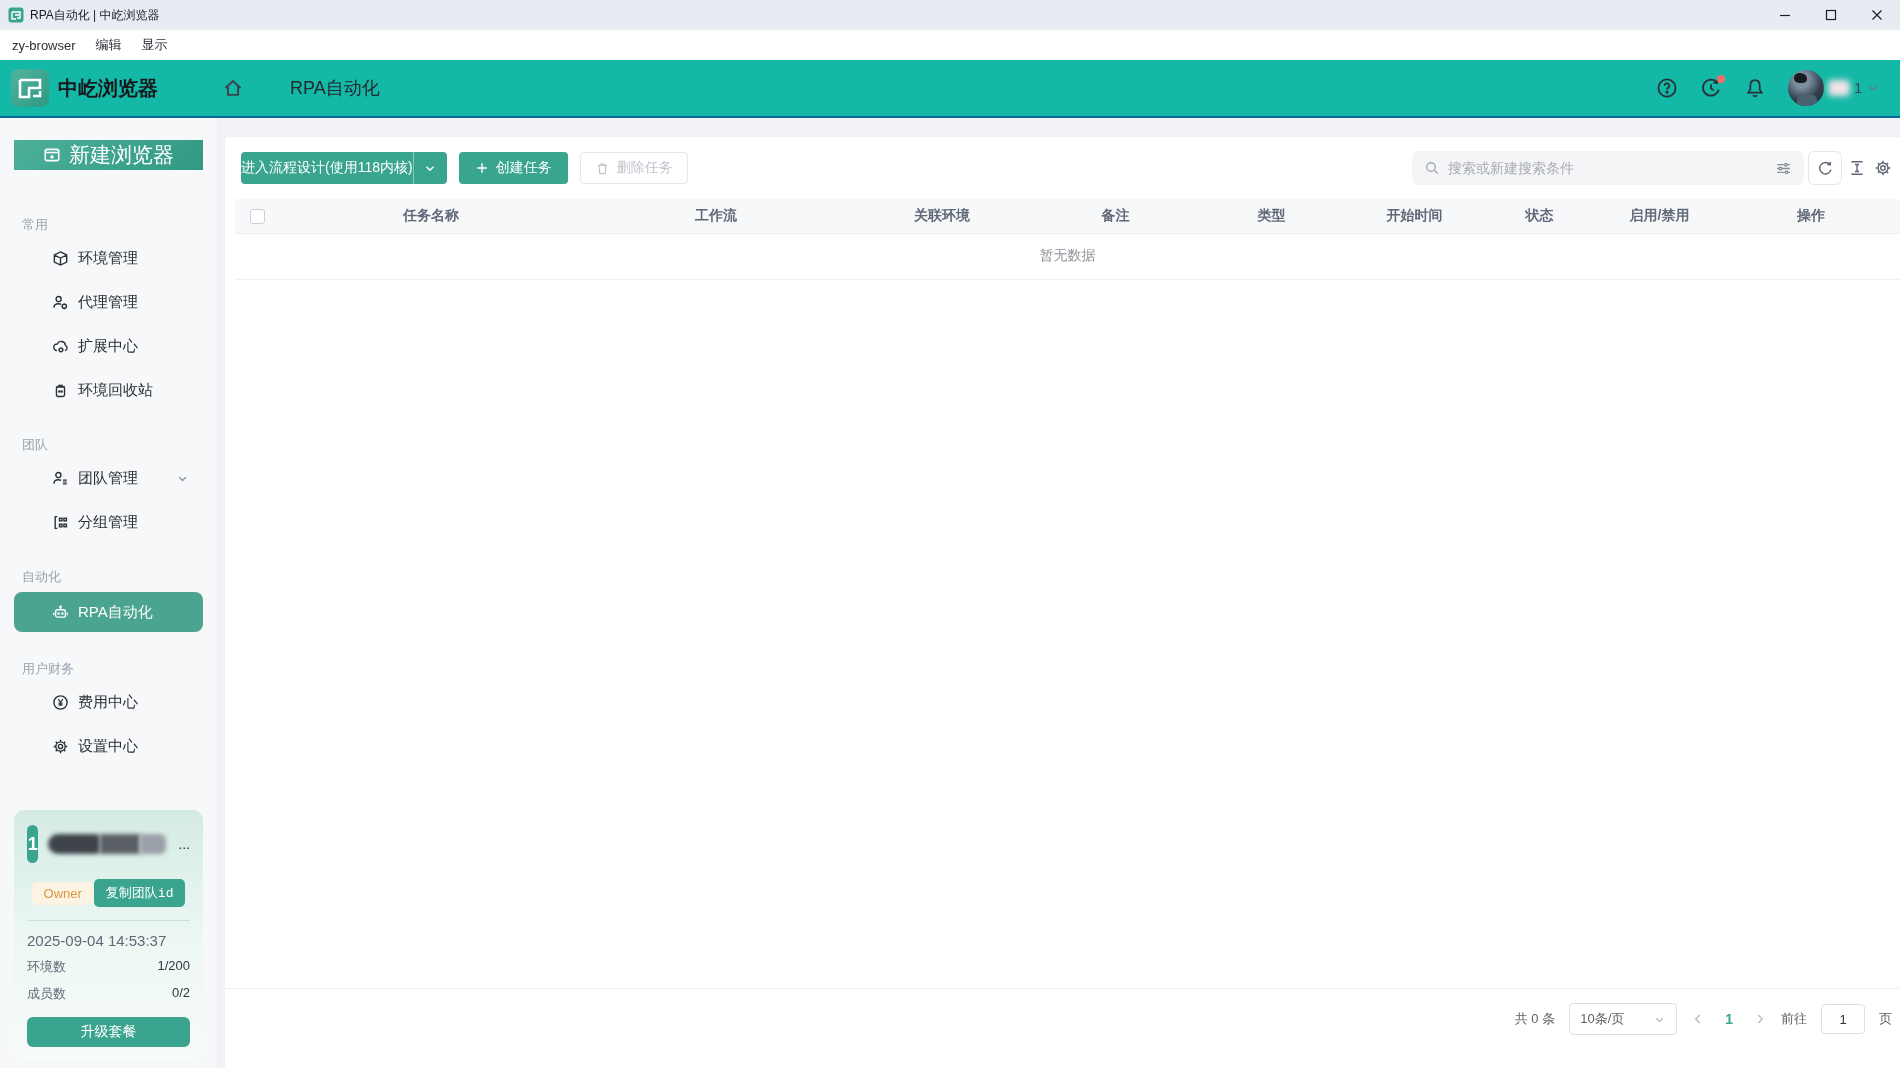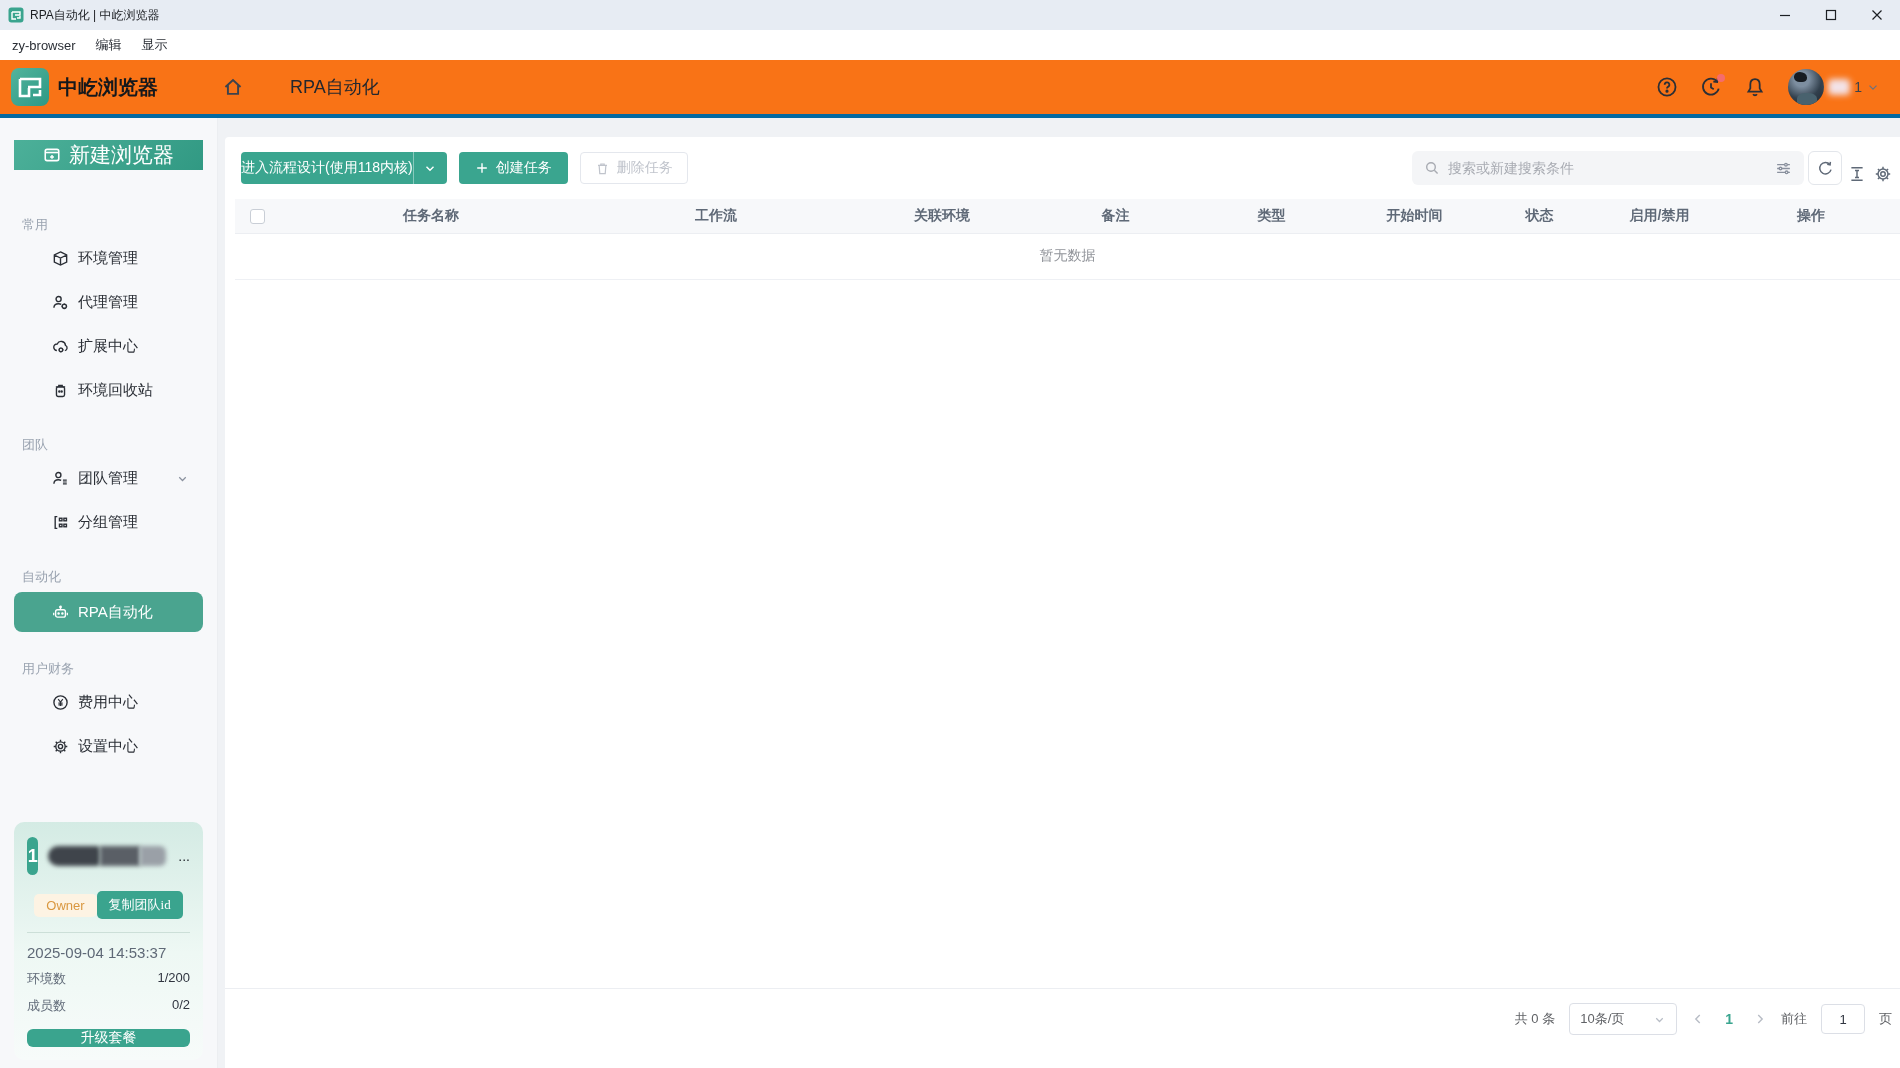--- a/index.html
+++ b/index.html
@@ -14,21 +14,21 @@
   .win-btn { width:46px; height:26px; display:flex; align-items:center; justify-content:center; cursor:default; }
   .win-btn svg { stroke:#1c1f23; }
 
   
   .menubar { height:30px; background:#fff; display:flex; align-items:center;
     padding-left:8px; font-size:13px; color:#2b2f36; }
   .menubar span { padding:0 10px; }
   .menubar span:first-child { padding-left:4px; }
 
   
-  .appheader { height:58px; background:#f97316; border-bottom:4px solid #0369a1;
+  .appheader { height:58px; background:#14b8a6; border-bottom:2px solid #0369a1;
     display:flex; align-items:center; padding:0 20px 0 10px; }
   .brand-wrap { display:flex; align-items:center; width:208px; }
   .brand-logo { width:40px; height:40px; }
   .brand-name { font-size:20px; font-weight:bold; margin-left:8px; color:#15181c; }
   .home-btn { width:30px; height:30px; display:flex; align-items:center; justify-content:center; color:#3c434d; }
   .page-title { font-size:18px; color:#23272e; margin-left:42px; }
   .header-right { margin-left:auto; display:flex; align-items:center; gap:22px; }
   .hicon { width:22px; height:22px; color:#2b2f36; position:relative; display:flex; align-items:center; justify-content:center; }
   .hicon .dot { position:absolute; top:-2px; right:-3px; width:8px; height:8px; border-radius:50%; background:#f56c6c; }
   .avatar { width:36px; height:36px; border-radius:50%;
@@ -69,44 +69,44 @@
     font-size:18px; font-weight:bold; display:flex; align-items:center; justify-content:center; }
   .tc-nameblur { display:flex; align-items:center; }
   .tc-b1 { width:52px; height:20px; background:#3f444b; border-radius:10px 4px 4px 10px; filter:blur(2px); }
   .tc-b2 { width:40px; height:20px; background:#5a5f66; filter:blur(2px); }
   .tc-b3 { width:26px; height:20px; background:#9aa0a7; border-radius:0 6px 6px 0; filter:blur(2px); }
   .tc-ellipsis { font-size:14px; color:#23272e; margin-left:2px; }
   .tc-row2 { display:flex; align-items:center; justify-content:center; margin-top:16px; }
   .owner-badge { background:#fdf3e3; color:#d9973f; font-size:13px; border-radius:5px;
     padding:4px 12px; }
   .copy-id-btn { background:#3aa48e; color:#fff; border:none; font-size:13px; border-radius:5px;
-    padding:5px 12px; cursor:pointer; font-family:Liberation Serif, serif; }
+    padding:5px 12px; cursor:pointer; font-family:Liberation Mono, monospace; }
   .tc-divider { height:1px; background:#ccdfd8; margin:13px 0 11px; }
   .tc-date { font-size:15px; color:#5f6977; }
   .tc-stat { display:flex; justify-content:space-between; font-size:13px; margin-top:9px; }
   .tc-stat .lbl { color:#606a78; }
   .tc-stat .val { color:#303540; }
-  .upgrade-btn { width:100%; height:18px; margin-top:14px; border:none; border-radius:6px;
+  .upgrade-btn { width:100%; height:30px; margin-top:14px; border:none; border-radius:6px;
     background:#3aa48e; color:#fff; font-size:14px; cursor:pointer; font-family:"Liberation Sans",sans-serif; }
 
   
   .main { flex:1; display:flex; flex-direction:column; padding:19px 10px 0 7px; background:#f0f2f5; }
   .card { background:#fff; border-radius:4px; flex:1; display:flex; flex-direction:column; overflow:hidden; }
 
   .toolbar { display:flex; align-items:center; padding:14px 16px 12px; gap:12px; }
   .btn { height:32px; border:none; border-radius:4px; font-size:14px; cursor:pointer;
     display:flex; align-items:center; justify-content:center; font-family:"Liberation Sans",sans-serif; }
   .btn-teal { background:#3aa58f; color:#fff; }
   .split { display:flex; }
   .split .main-part { border-radius:4px 0 0 4px; padding:0 0; }
   .split .arrow-part { width:34px; border-radius:0 4px 4px 0; border-left:1px solid rgba(255,255,255,.4); }
   .btn-create { padding:0 16px; gap:7px; }
   .btn-disabled { background:#fff; border:1px solid #e4e7ed; color:#c0c4cc; padding:0 14px; gap:7px; cursor:not-allowed; }
 
-  .search-wrap { margin-left:auto; display:flex; align-items:flex-end; gap:4px; }
+  .search-wrap { margin-left:auto; display:flex; align-items:center; gap:4px; }
   .search-box { width:392px; height:34px; background:#f4f5f7; border-radius:6px;
     display:flex; align-items:center; padding:0 12px; gap:8px; color:#a8abb2; }
   .search-box input { flex:1; border:none; outline:none; background:transparent; font-size:14px;
     color:#303540; font-family:"Liberation Sans",sans-serif; }
   .search-box input::placeholder { color:#a8abb2; }
   .tool-icon-btn { width:34px; height:34px; border:1px solid #e3e6eb; border-radius:6px; background:#fff;
     display:flex; align-items:center; justify-content:center; color:#5f6977; cursor:pointer; }
   .flat-icon { width:22px; height:22px; display:flex; align-items:center; justify-content:center; color:#5f6977; cursor:pointer; }
 
   .tbl-wrap { margin:2px 10px 0; }

